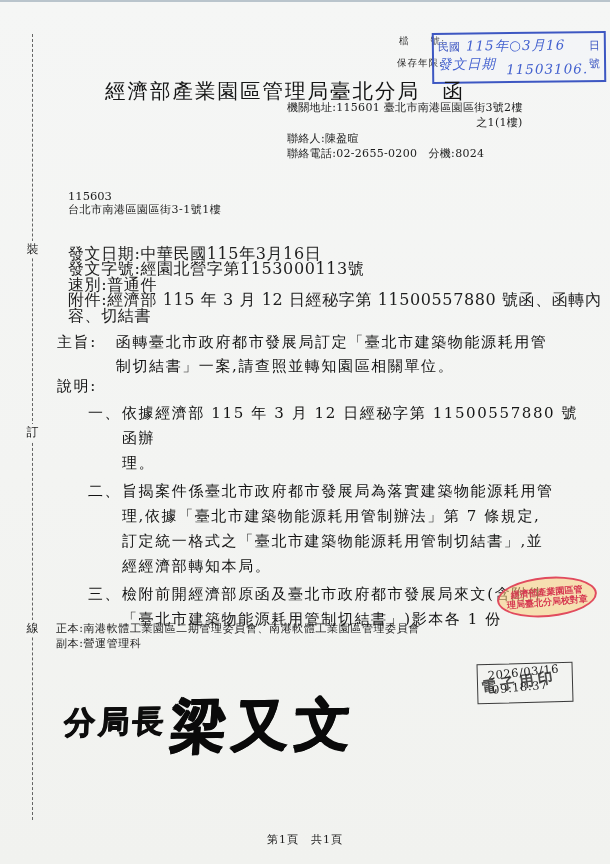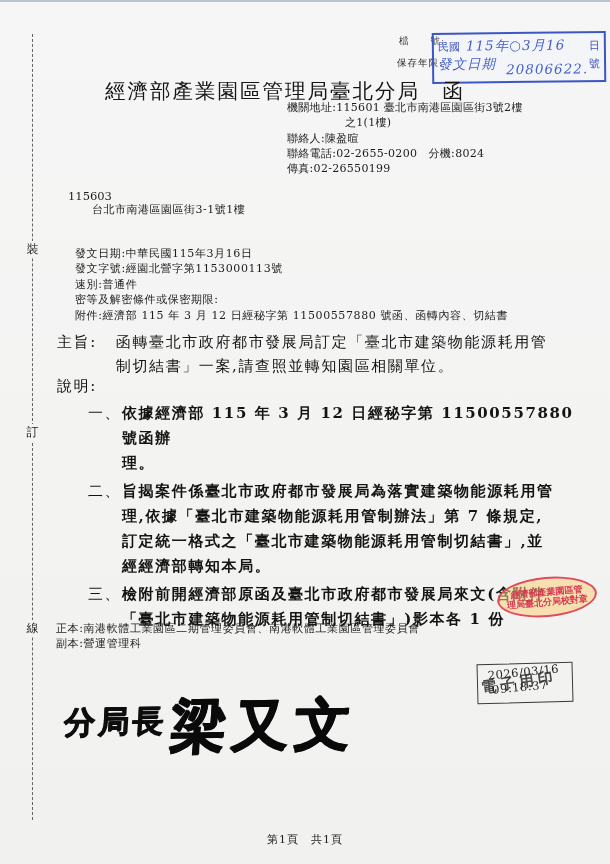--- a/index.html
+++ b/index.html
@@ -27,36 +27,36 @@
   .rs-hand{font-style:italic; font-size:13.5px; color:#4361cf; letter-spacing:1px;}
   .rs-date{margin-left:6px; flex:1;}
   .rs-num{position:relative; top:6px; margin-left:10px; flex:1;}
   .rs-print{font-size:11px;font-family:Liberation Serif, serif;}
   .rs-right{margin-left:auto;}
   
   .doc-title{position:absolute; left:-20px; top:77px; width:610px; text-align:center;
     font-size:20.5px; letter-spacing:2px; color:#151515;}
   
   .agency{position:absolute; left:287px; top:100px; font-size:11px; line-height:15.3px; letter-spacing:.3px; color:#1c1c1c;}
-  .agency .indent{padding-left:58px;}
+  .agency .indent{padding-left:58px;text-align:right;}
   
   .zip{position:absolute; left:68px; top:189px; font-size:11.5px;text-align:right;}
-  .raddr{position:absolute; left:68px; top:202px; font-size:11px; letter-spacing:.5px;margin-left:24px;}
+  .raddr{position:absolute; left:68px; top:202px; font-size:11px; letter-spacing:.5px;}
   .recipient{position:absolute; left:68px; top:215px; font-size:14.5px; letter-spacing:1.5px; color:#141414;}
   
-  .meta{position:absolute; left:75px; top:246px; font-size:11px; line-height:15.4px; letter-spacing:.6px;}
+  .meta{position:absolute; left:68px; top:246px; font-size:16px; line-height:15.4px; letter-spacing:.6px;}
   
   .subject{position:absolute; left:57px; top:331px; display:flex; font-size:15px; line-height:23.5px; letter-spacing:1.6px; color:#141414;}
   .subject-label{flex:0 0 auto; margin-right:19px; white-space:nowrap;}
   .subject-text{width:466px; white-space:pre-wrap;}
   .desc-label{position:absolute; left:57px; top:377px; font-size:15px; letter-spacing:1.6px; color:#141414;}
   .desc-items{position:absolute; left:88px; top:401px; font-size:15px; line-height:25px; letter-spacing:1.6px; color:#141414;}
   .desc-item{display:flex; margin-bottom:3px;}
   .item-num{flex:0 0 34px;}
-  .item-text{width:460px; white-space:pre-wrap;font-weight:bold;}
+  .item-text{width:460px; white-space:pre-wrap;}
   
   .copies{position:absolute; left:56px; top:622px; font-size:11px; line-height:14.5px; letter-spacing:.6px;}
   
   .proof-stamp{position:absolute; left:497px; top:577px; width:96px; height:36px;
     border:2px solid #e14b5e; border-radius:50%; background:rgba(249,206,124,.55);
     transform:rotate(-5deg); display:flex; flex-direction:column; justify-content:center; align-items:center;}
   .proof-stamp div{font-size:9px; line-height:10.5px; color:#d63750; font-weight:bold; letter-spacing:0; white-space:nowrap;}
   
   .e-seal{position:absolute; left:477px; top:663px; width:94px; height:38px;
     border:1.5px solid #3a3a3a; color:#232323; transform:rotate(-1.5deg);}
@@ -85,43 +85,41 @@
   <div class="archive retain">保存年限:</div>
 
   <div class="receipt-stamp">
     <div class="rs-row r1">
       <span class="rs-print">民國</span>
       <span class="rs-hand rs-date">115年○3月16</span>
       <span class="rs-print rs-right">日</span>
     </div>
     <div class="rs-row r2">
       <span class="rs-hand">發文日期</span>
-      <span class="rs-hand rs-num">20806622.</span>
+      <span class="rs-hand rs-num">11503106.</span>
       <span class="rs-print rs-right">號</span>
     </div>
   </div>
 
   <div class="doc-title">經濟部產業園區管理局臺北分局　函</div>
 
   <div class="agency">
     <div>機關地址:115601 臺北市南港區園區街3號2樓</div>
     <div class="indent">之1(1樓)</div>
     <div>聯絡人:陳盈暄</div>
     <div>聯絡電話:02-2655-0200　分機:8024</div>
-    <div>傳真:02-26550199</div>
   </div>
 
   <div class="zip">115603</div>
   <div class="raddr">台北市南港區園區街3-1號1樓</div>
 
   <div class="meta">
     <div>發文日期:中華民國115年3月16日</div>
     <div>發文字號:經園北營字第1153000113號</div>
     <div>速別:普通件</div>
-    <div>密等及解密條件或保密期限:</div>
     <div>附件:經濟部 115 年 3 月 12 日經秘字第 11500557880 號函、函轉內容、切結書</div>
   </div>
 
   <div class="subject">
     <span class="subject-label">主旨:</span>
     <span class="subject-text">函轉臺北市政府都市發展局訂定「臺北市建築物能源耗用管
 制切結書」一案,請查照並轉知園區相關單位。</span>
   </div>
 
   <div class="desc-label">說明:</div>

